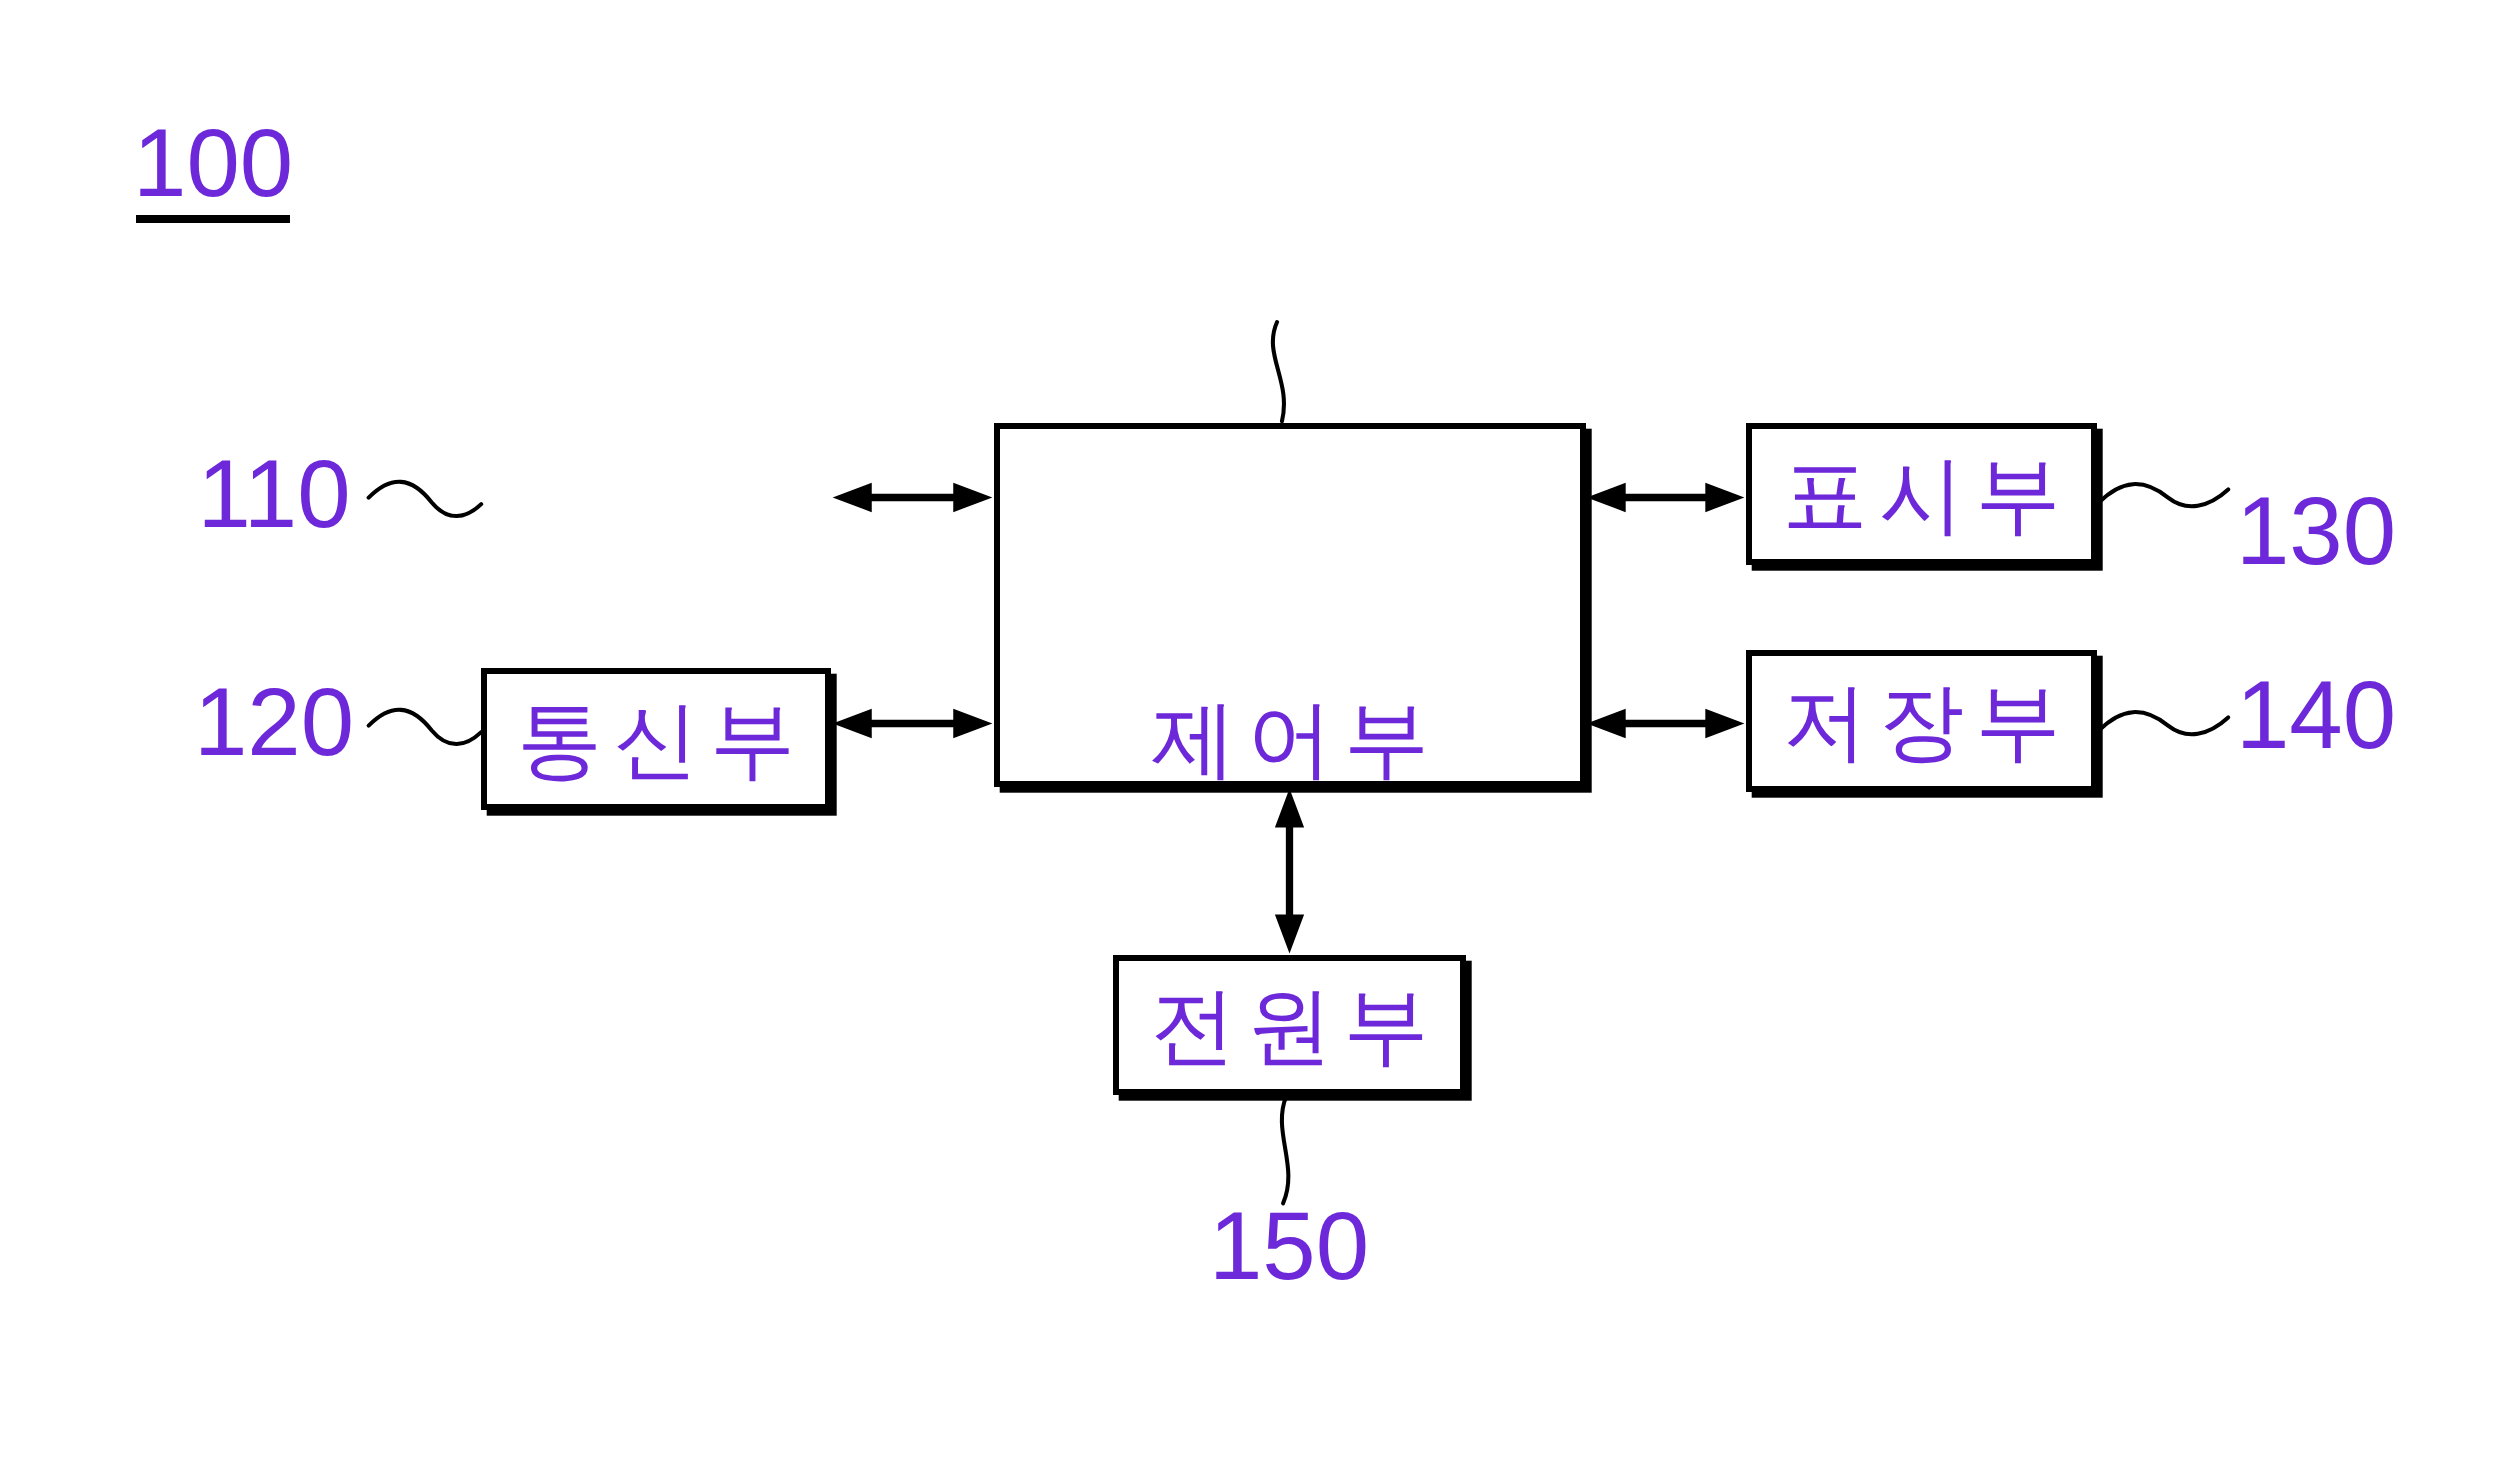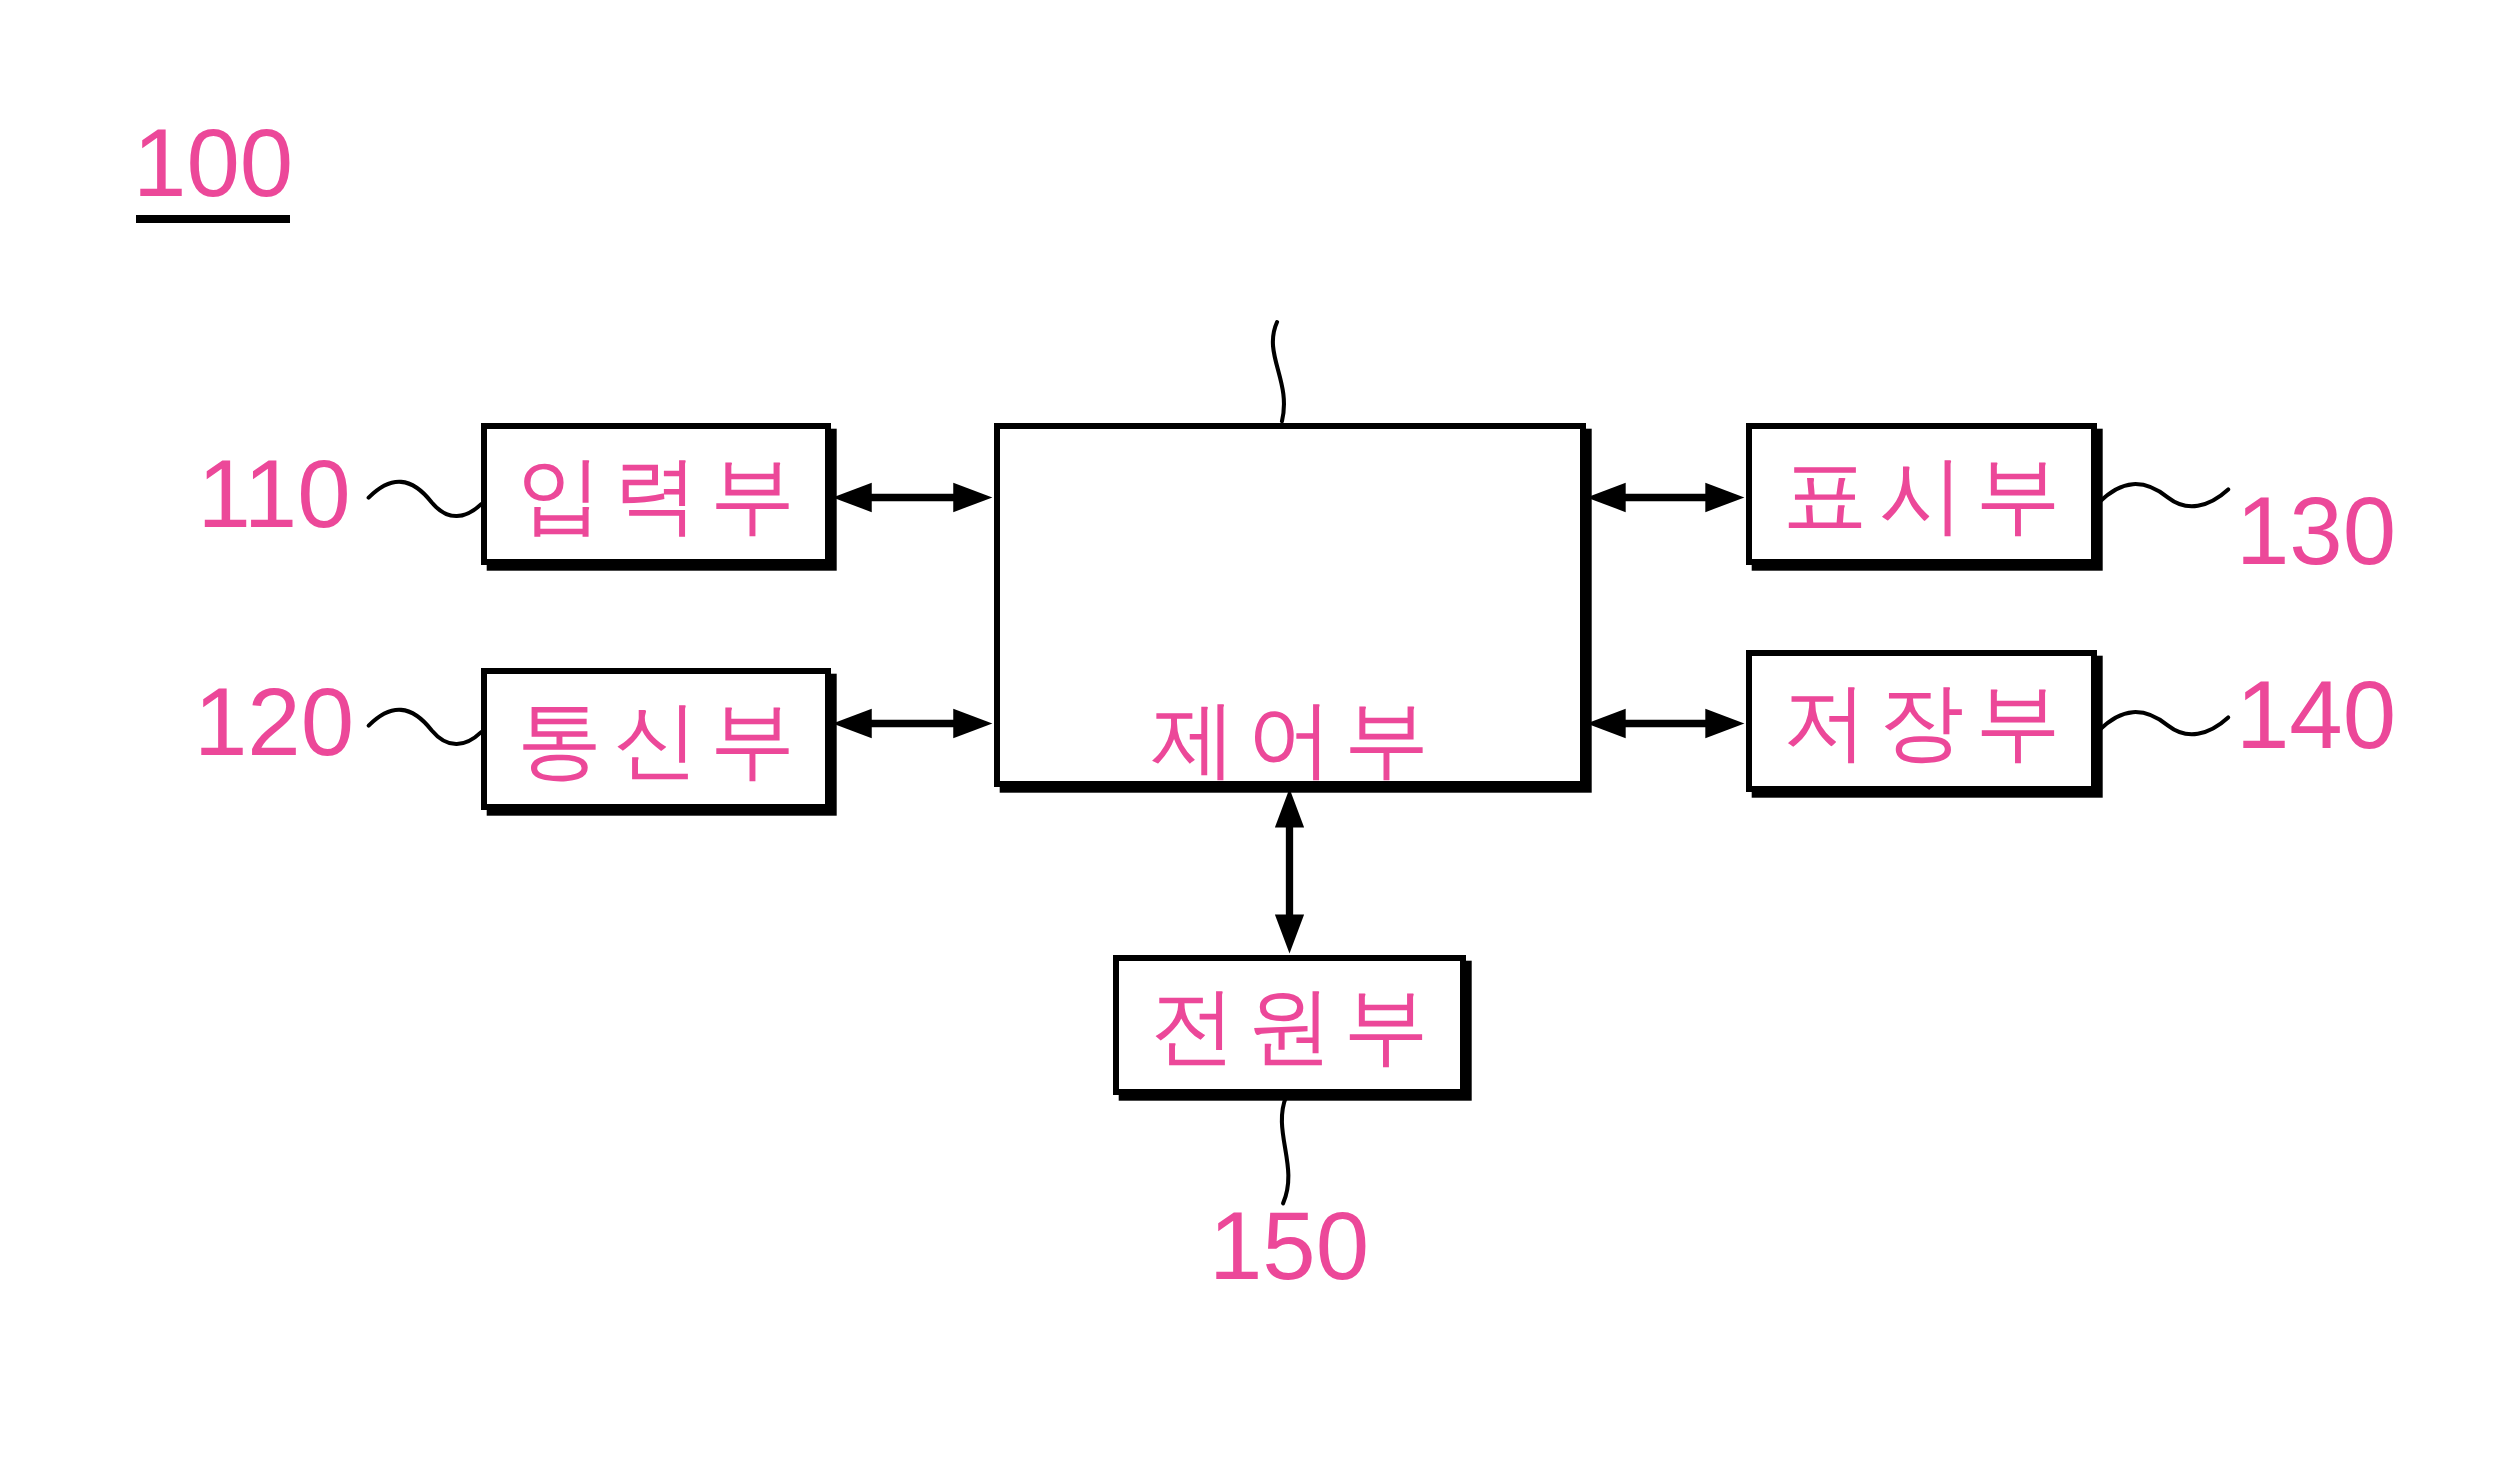--- a/index.html
+++ b/index.html
@@ -1,18 +1,18 @@
 <!DOCTYPE html>
 <html style="font-size:13px"><head>
 <meta charset="utf-8">
 <style>
   html,body{margin:0;padding:0;background:#ffffff;}
   .canvas{
     position:relative;width:2512px;height:1484px;background:#ffffff;
-    font-family:"Liberation Sans","DejaVu Sans",sans-serif;color:#ec4899;
+    font-family:"Liberation Sans","DejaVu Sans",sans-serif;color:#6d28d9;
     overflow:hidden;
   }
   .block{
     position:absolute;box-sizing:border-box;background:#ffffff;
     border:6.5px solid #000;box-shadow:5.7px 5.7px 0 0 #000;
     display:flex;align-items:center;justify-content:center;
   }
   .block-label{
     font-size:85px;line-height:1;letter-spacing:11.4px;text-indent:11.4px;
     white-space:nowrap;
@@ -33,23 +33,20 @@
   svg.conn path{fill:none;stroke:#000;stroke-width:5;stroke-linecap:round;}
 </style>
 </head>
 <body>
 
 <div class="canvas">
 
   <div class="fig-label">100</div>
   <div class="fig-underline"></div>
 
-  <div class="block" style="left:481px;top:423px;width:350px;height:142px;">
-    <span class="block-label">입력부</span>
-  </div>
 
   <div class="block" style="left:481px;top:668px;width:350px;height:142px;">
     <span class="block-label">통신부</span>
   </div>
 
   <div class="block" style="left:994px;top:423px;width:592px;height:364px;align-items:flex-end;">
     <span class="block-label">제어부</span>
   </div>
 
   <div class="block" style="left:1746px;top:423px;width:351px;height:142px;">

